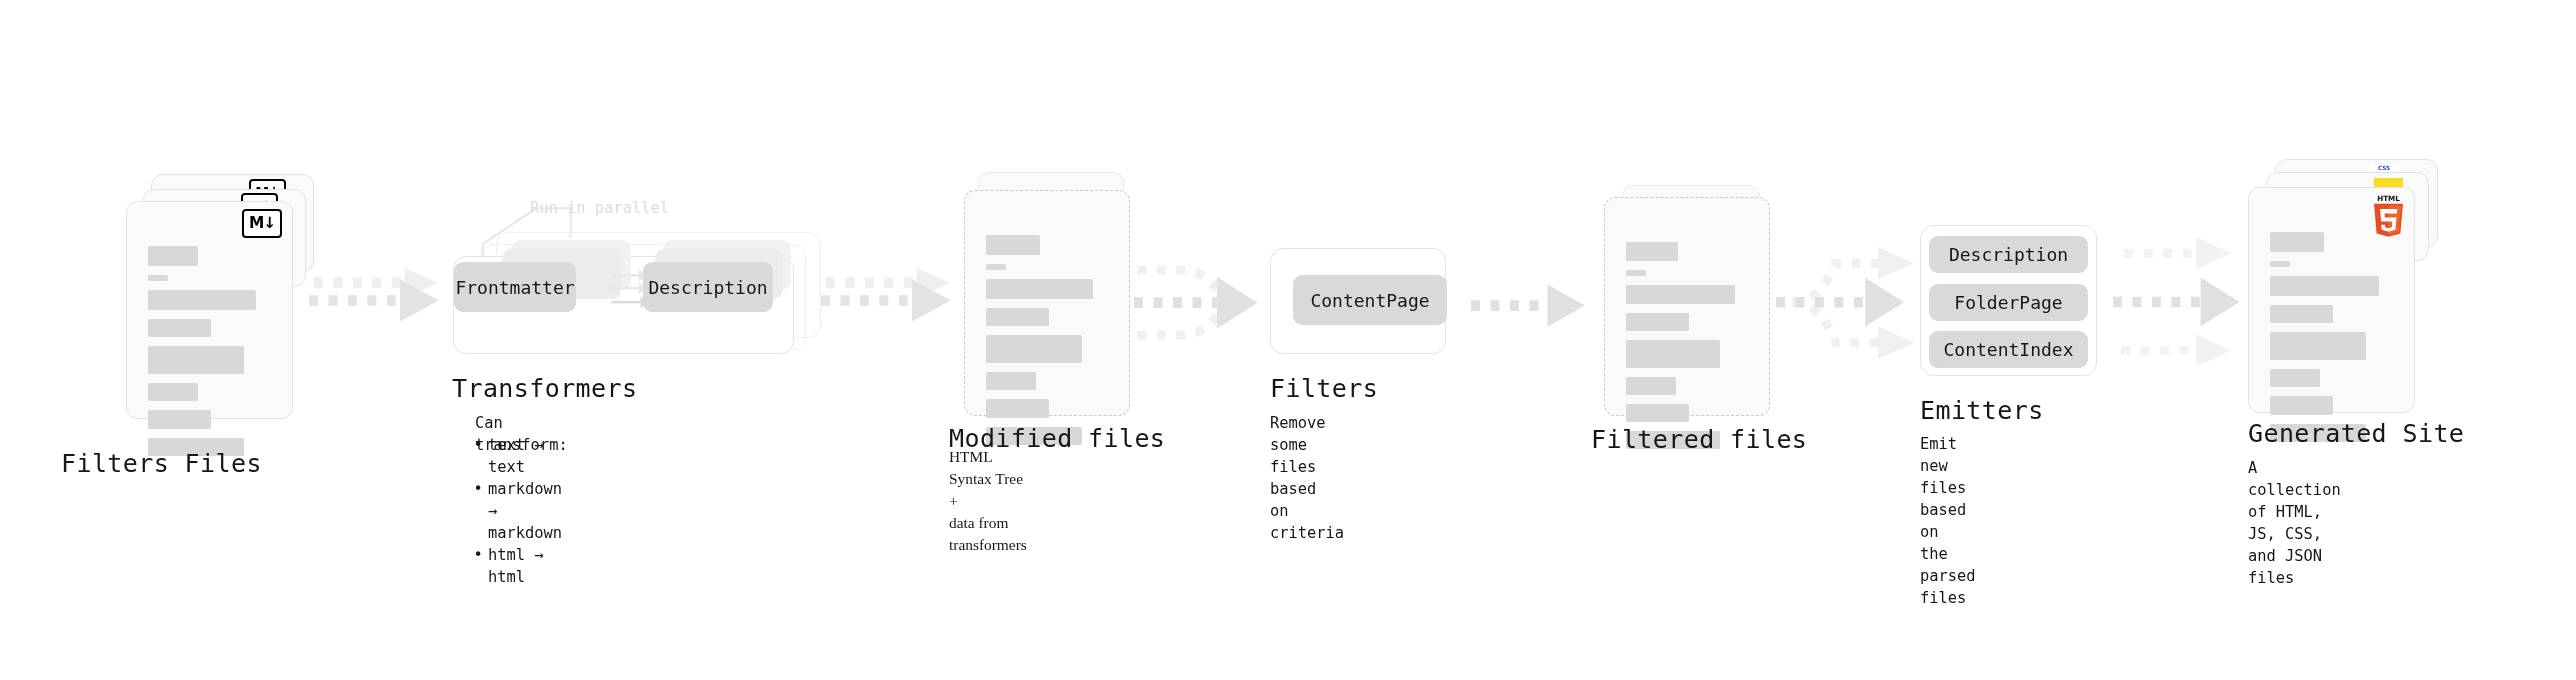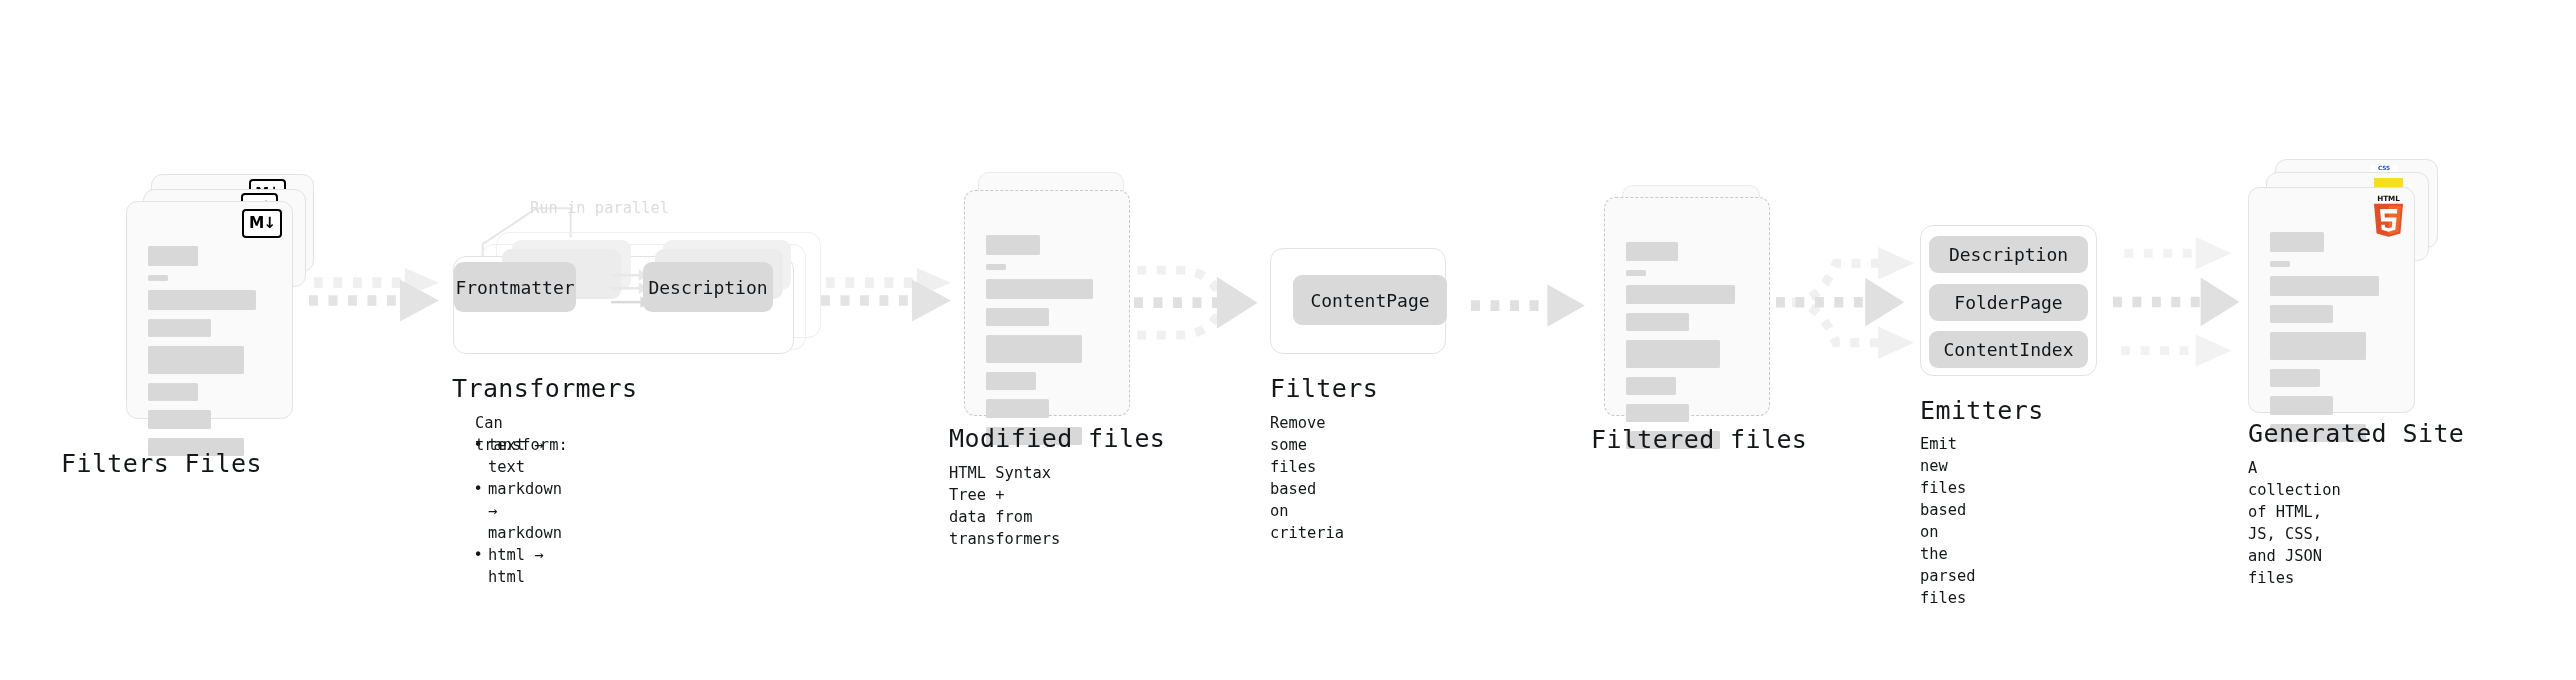--- a/index.html
+++ b/index.html
@@ -197,21 +197,21 @@
         <div class="ln" style="width:19.5px;height:6.5px;"></div>
         <div class="ln" style="width:107px;height:19.5px;"></div>
         <div class="ln" style="width:63px;height:18.7px;"></div>
         <div class="ln" style="width:96px;height:28px;"></div>
         <div class="ln" style="width:50px;height:18px;"></div>
         <div class="ln" style="width:63px;height:18.7px;"></div>
         <div class="ln" style="width:96px;height:18px;"></div>
       </div>
     </div>
     <div class="title" style="left:949px;top:424px;">Modified files</div>
-    <div class="sub" style="left:949px;top:462px;">HTML Syntax Tree +
+    <div class="sub" style="left:949px;top:446px;font-family:Liberation Serif, serif;">HTML Syntax Tree +
 data from transformers</div>
   </div>
 
   <svg style="left:1134px;top:252px;width:130px;height:98px;" viewBox="0 0 160 120" width="130" height="98">
     <g fill="none" stroke="#f0f0f0" stroke-width="11" stroke-dasharray="11 13">
       <path d="M4 22 L56 22 Q96 22 110 62"></path>
       <path d="M4 102 L56 102 Q96 102 110 62"></path>
     </g>
     <g stroke="#e0e0e0" stroke-width="13" stroke-dasharray="11 13" fill="#e0e0e0">
       <line x1="0" y1="62" x2="104" y2="62"></line>

